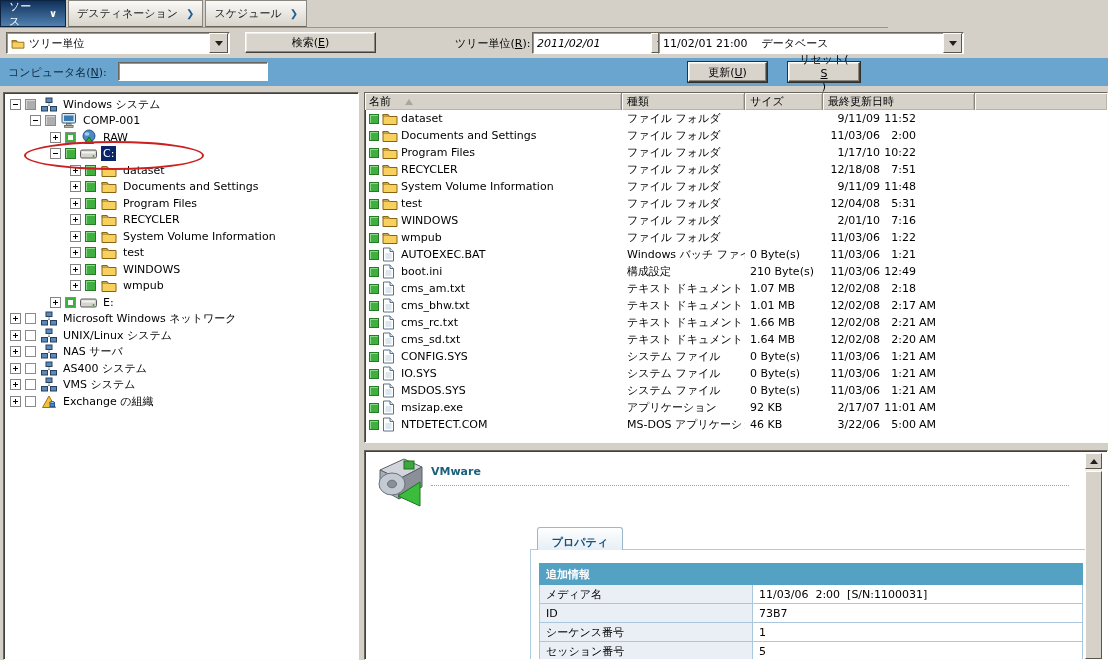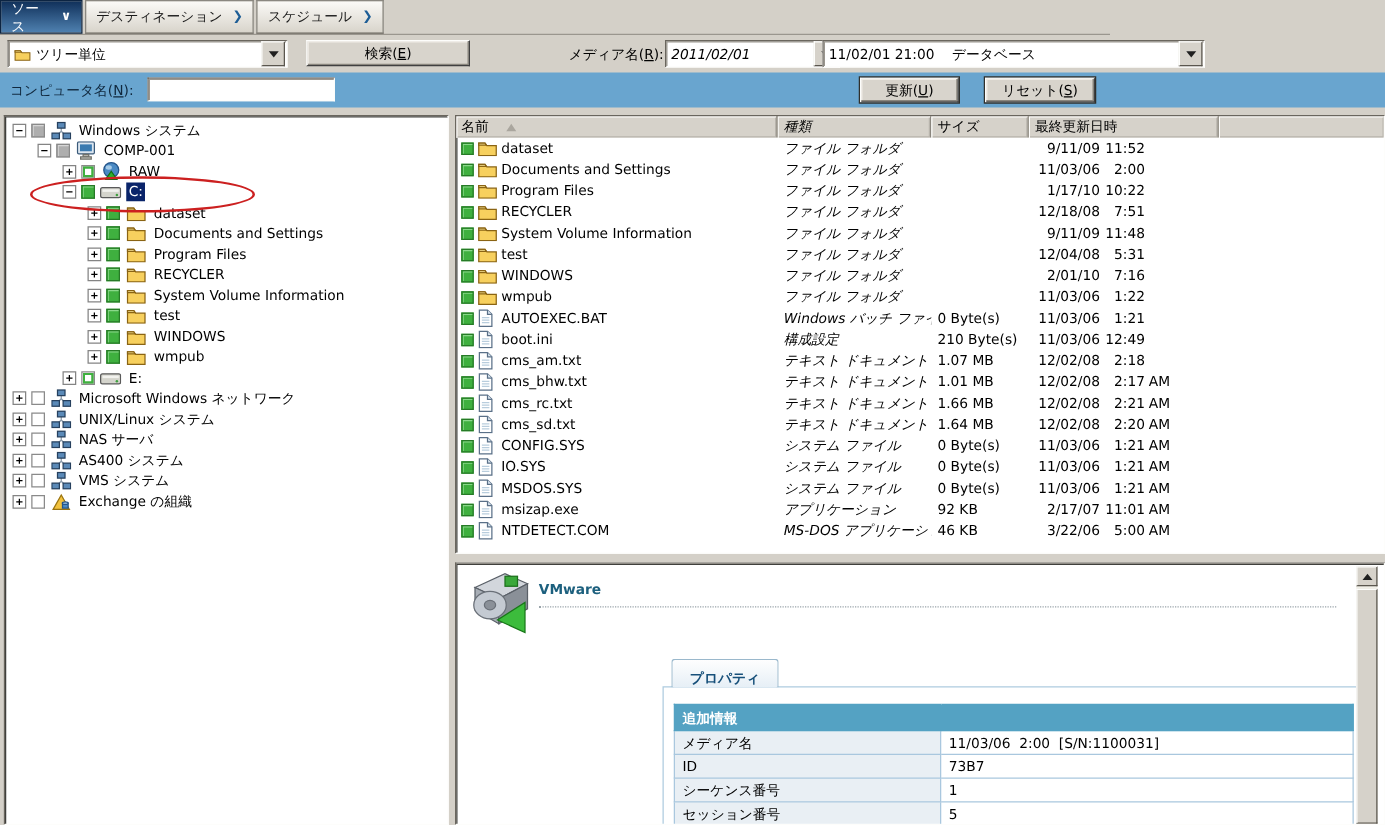--- a/index.html
+++ b/index.html
@@ -68,21 +68,21 @@
   .list{position:absolute;left:364px;top:92px;width:744px;height:351px;overflow:hidden;}
   .lheader{display:flex;height:17px;background:#d6d2ca;}
   .hcell{box-sizing:border-box;display:flex;align-items:center;padding:0 5px;
          border-right:1px solid #8a867e;
          box-shadow:inset 1px 1px 0 #fdfcfa, inset -1px -1px 0 #b8b4ac;cursor:pointer;}
   .sortmark{width:0;height:0;border-left:4px solid transparent;border-right:4px solid transparent;
          border-bottom:6px solid #aaa69e;margin-left:14px;}
   .frow{display:flex;height:17px;align-items:center;cursor:default;}
   .fcell{box-sizing:border-box;padding:0 5px;overflow:hidden;white-space:nowrap;}
   .col0{width:257px;display:flex;align-items:center;padding-left:4px;}
-  .col1{width:123px;font-style:italic;}
+  .col1{width:123px;}
   .col2{width:78px;}
   .col3{width:152px;display:flex;}
   .col4{flex:1;border-right:none;}
   .fchk{width:10px;height:10px;box-sizing:border-box;flex:none;background:#3fb03f;
         border:1px solid #267a26;box-shadow:inset 1px 1px 0 #8ad88a;margin-right:3px;cursor:pointer;}
   .ficon{width:16px;height:15px;flex:none;margin-right:3px;display:flex;align-items:center;}
   .md{width:52px;text-align:right;white-space:pre;}
   .mt{width:36px;text-align:right;white-space:pre;}
   .ma{padding-left:3px;}
 
@@ -141,21 +141,21 @@
       </svg>
       <span class="ctext">ツリー単位</span>
       <span class="cbtn"></span>
     </div>
     <div class="btn" style="left:245px;top:4px;width:131px;height:21px;">
       <span>検索(</span>
         <u>E</u>
         <span>)</span>
     </div>
     <span style="position:absolute;left:455px;top:8px;">
-      <span>メディア名(</span><u>R</u><span>):</span>
+      <span>ツリー単位(</span><u>R</u><span>):</span>
     </span>
     <div class="combo sunken" style="left:532px;top:4px;width:140px;font-style:italic;">
       <span class="ctext">2011/02/01</span>
       <span class="cbtn"></span>
     </div>
     <div class="combo sunken" style="left:658px;top:4px;width:306px;">
       <span class="ctext">11/02/01 21:00    データベース</span>
       <span class="cbtn"></span>
     </div>
   </div>
@@ -163,21 +163,21 @@
   <div class="bluebar">
     <span class="bluelabel" style="left:8px;top:7px;">
       <span>コンピュータ名(</span><u>N</u><span>):</span>
     </span>
     <input class="sunken" style="position: absolute; left: 118px; top: 4px; width: 150px; height: 19px; box-sizing: border-box; font: inherit; padding: 0px 3px; outline: none;" value="">
     <div class="btn framed" style="left:688px;top:4px;width:79px;height:20px;">
       <span>更新(</span>
         <u>U</u>
         <span>)</span>
     </div>
-    <div class="btn framed" style="left:788px;top:4px;width:88px;height:20px;">
+    <div class="btn framed" style="left:788px;top:4px;width:72px;height:20px;flex-direction:column;">
       <span>リセット(</span>
         <u>S</u>
         <span>)</span>
     </div>
   </div>
 
   <div class="tree panel">
       <div class="titem" style="padding-left: 6px;">
     <span class="exp minus"></span>
     <span class="chk gray"></span>

